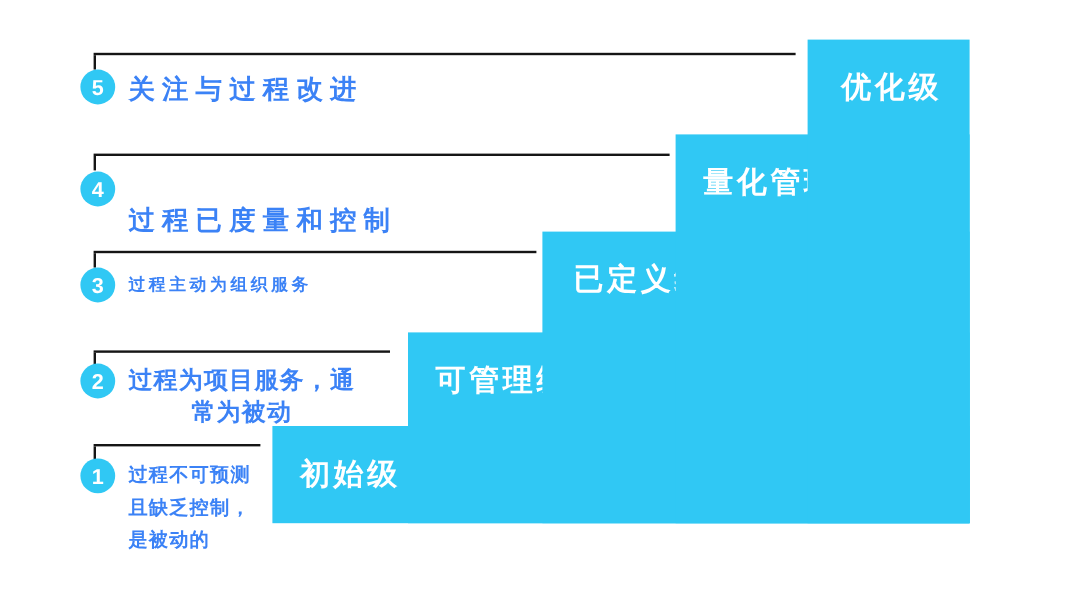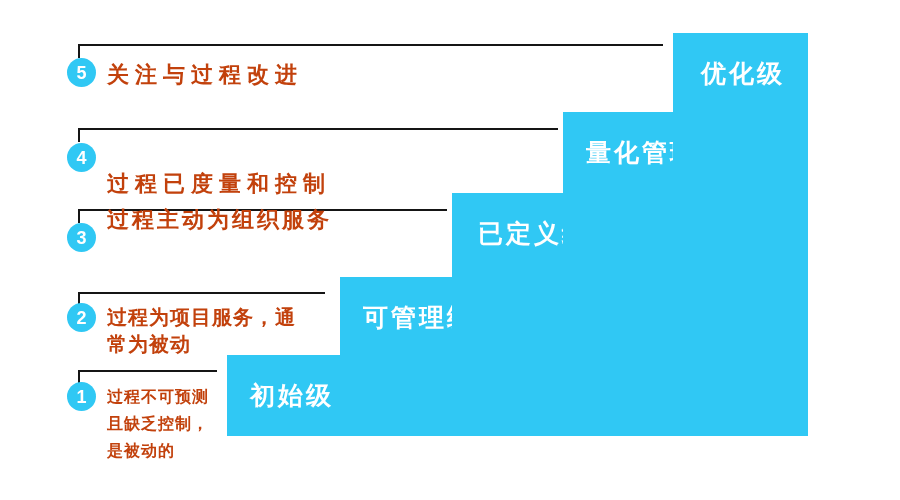--- a/index.html
+++ b/index.html
@@ -46,27 +46,27 @@
   }
   .b5{top:58px;}
   .b4{top:143px;}
   .b3{top:223px;}
   .b2{top:303px;}
   .b1{top:382px;}
 
   
   .desc{
     position:absolute;left:107px;
-    color:#c2410c;font-weight:bold;line-height:27px;
+    color:#3b82f6;font-weight:bold;line-height:27px;
     white-space:pre-line;
   }
   .d5{top:61px;font-size:22px;letter-spacing:6px;}
   .d4{top:142px;font-size:22px;letter-spacing:6px;margin-top:28px;}
-  .d3{top:206px;font-size:22px;letter-spacing:3px;}
-  .d2{top:304px;font-size:20px;letter-spacing:1px;}
+  .d3{top:224px;font-size:14px;letter-spacing:3px;}
+  .d2{top:304px;font-size:20px;letter-spacing:1px;text-align:center;}
   .d1{top:383px;font-size:16px;letter-spacing:1px;}
 </style>
 </head>
 <body>
 
 <div class="stage">
 
   <div class="step step1">
     <span class="step-label">初始级</span>
   </div>

